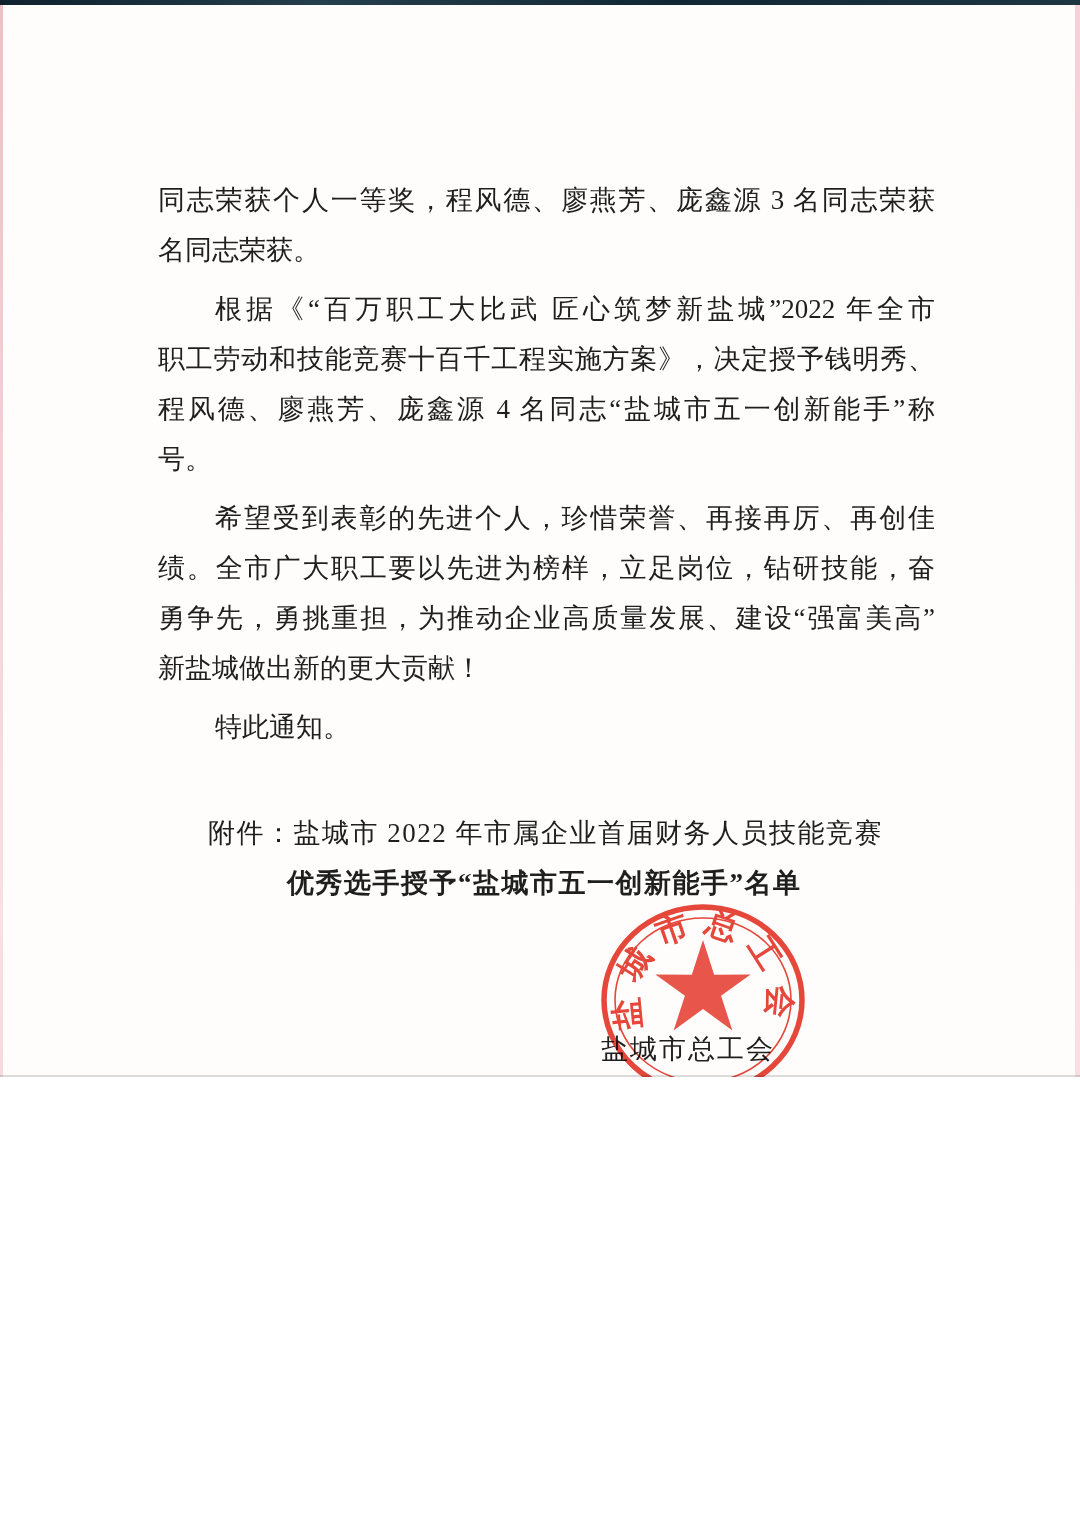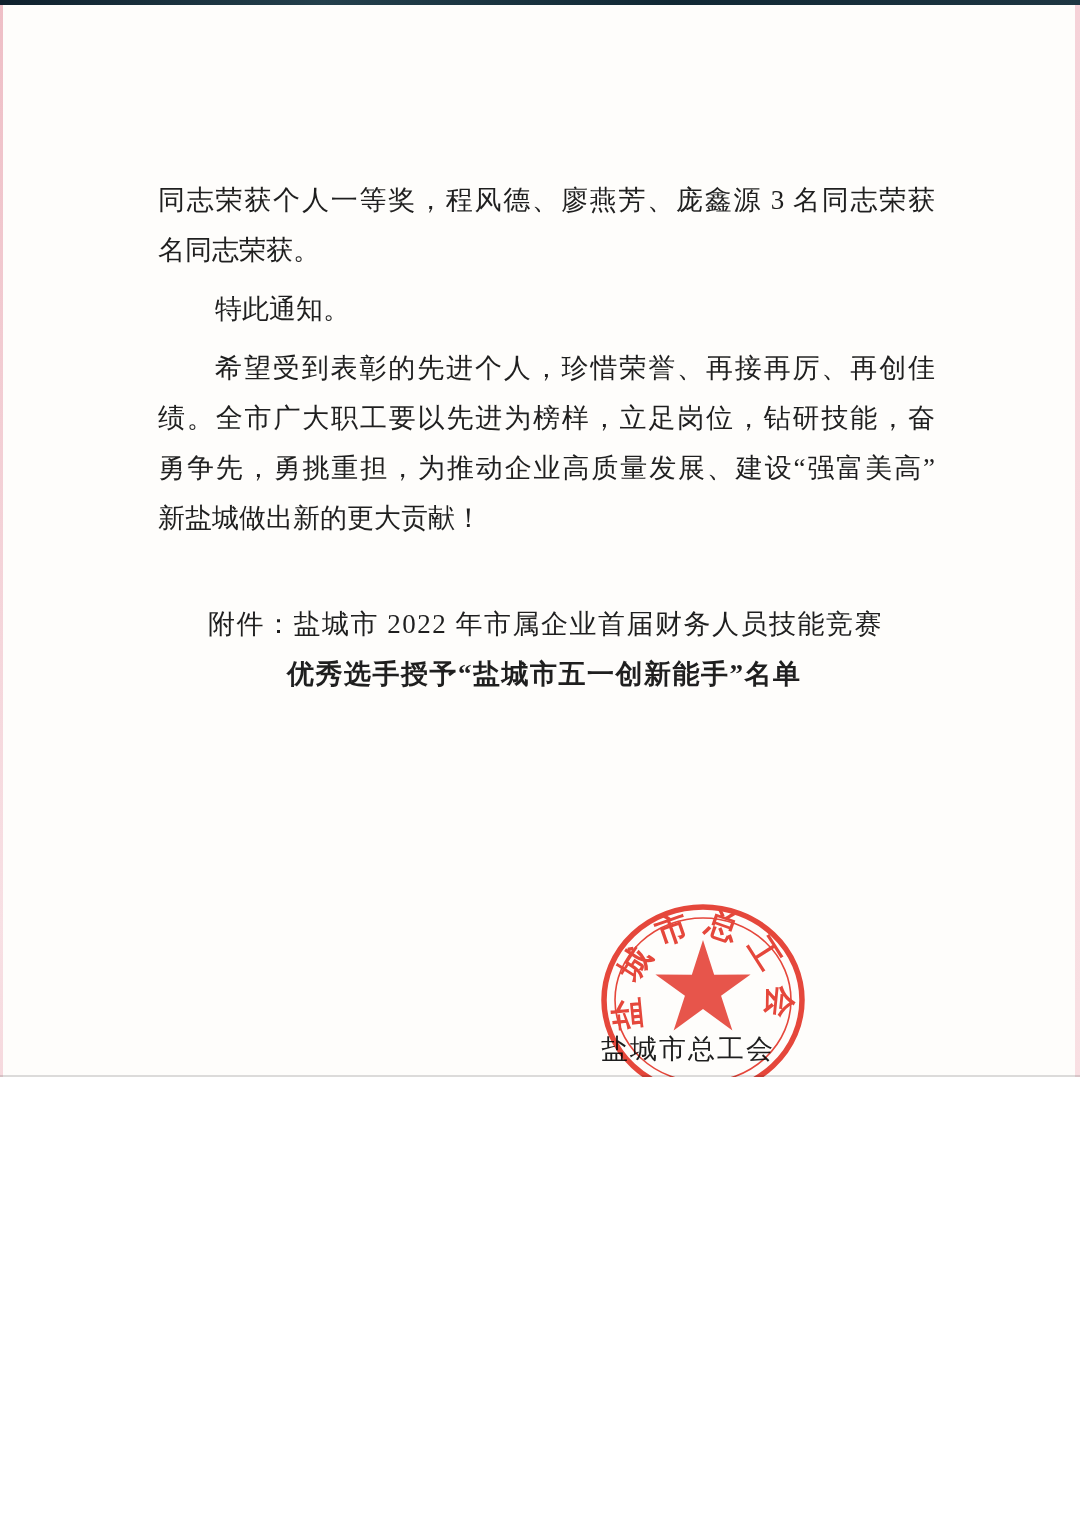--- a/index.html
+++ b/index.html
@@ -56,30 +56,36 @@
   <div class="scan-right"></div>
   <div class="scan-bottom"></div>
 
   <div class="doc-text">
 
     <div class="para">
       <div class="line jl">同志荣获个人一等奖，程风德、廖燕芳、庞鑫源 3 名同志荣获</div>
       <div class="line">名同志荣获。</div>
     </div>
 
-
     <div class="para">
-      <div class="line ind">特此通知。</div>
+      <div class="line jl ind">根据《“百万职工大比武 匠心筑梦新盐城”2022 年全市</div>
+      <div class="line jl">职工劳动和技能竞赛十百千工程实施方案》，决定授予钱明秀、</div>
+      <div class="line jl">程风德、廖燕芳、庞鑫源 4 名同志“盐城市五一创新能手”称</div>
+      <div class="line">号。</div>
     </div>
 
     <div class="para">
       <div class="line jl ind">希望受到表彰的先进个人，珍惜荣誉、再接再厉、再创佳</div>
       <div class="line jl">绩。全市广大职工要以先进为榜样，立足岗位，钻研技能，奋</div>
       <div class="line jl">勇争先，勇挑重担，为推动企业高质量发展、建设“强富美高”</div>
       <div class="line">新盐城做出新的更大贡献！</div>
+    </div>
+
+    <div class="para">
+      <div class="line ind">特此通知。</div>
     </div>
 
     <div class="attach">
       <div class="line"><span>附件：</span><span>盐城市 2022 年市属企业首届财务人员技能竞赛</span></div>
       <div class="line attach-l2">优秀选手授予“盐城市五一创新能手”名单</div>
     </div>
 
   </div>
 
   <div class="sig1">盐城市总工会</div>

